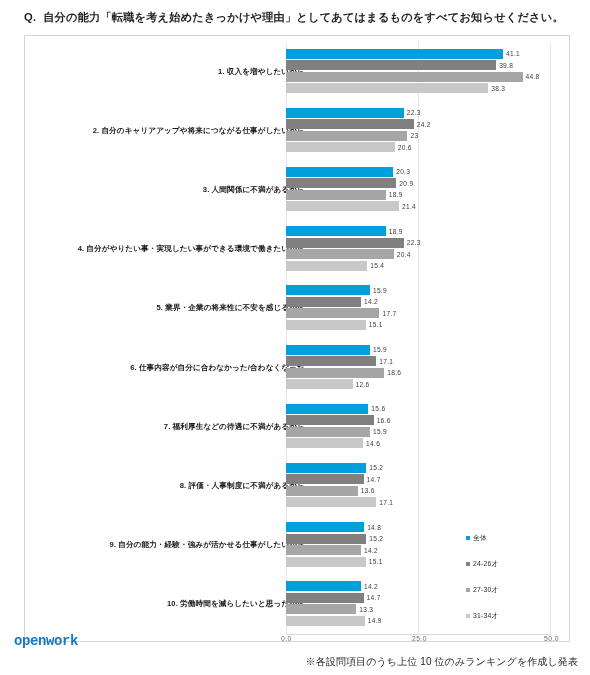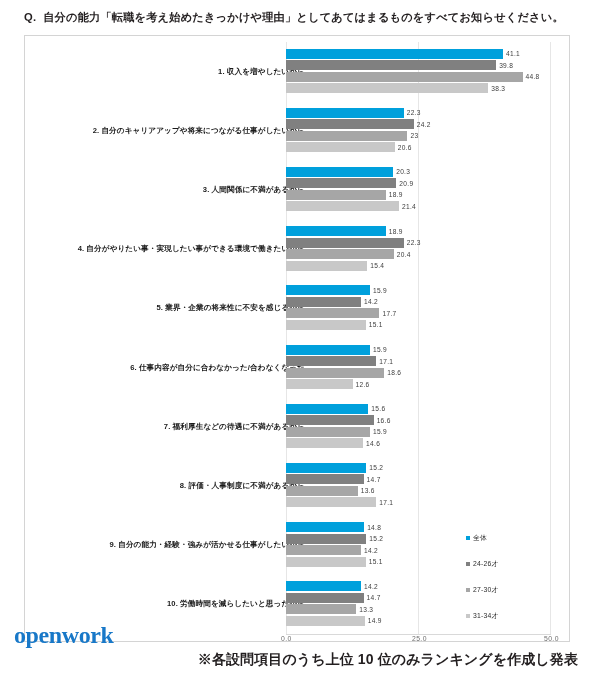--- a/index.html
+++ b/index.html
@@ -148,32 +148,32 @@
     height: 4px;
     margin-right: 3px;
     flex: 0 0 auto;
   }
 
   
   .logo {
     position: absolute;
     left: 14px;
     bottom: 26px;
-    font-size: 24px;
+    font-size: 14px;
     font-weight: bold;
     color: #1878c8;
     letter-spacing: -0.4px;
-    font-family: Liberation Serif, serif;
+    font-family: Liberation Mono, monospace;
   }
   .footnote {
     position: absolute;
     right: 12px;
     bottom: 6px;
-    font-size: 14px;
-    font-weight: bold;
+    font-size: 10px;
+    font-weight: normal;
     color: #231f20;
     letter-spacing: 0.1px;
     white-space: nowrap;
   }
 </style>
 </head>
 <body>
 
 <div class="question">
   <span class="q-mark">Q.</span><span>自分の能力「転職を考え始めたきっかけや理由」としてあてはまるものをすべてお知らせください。</span>

